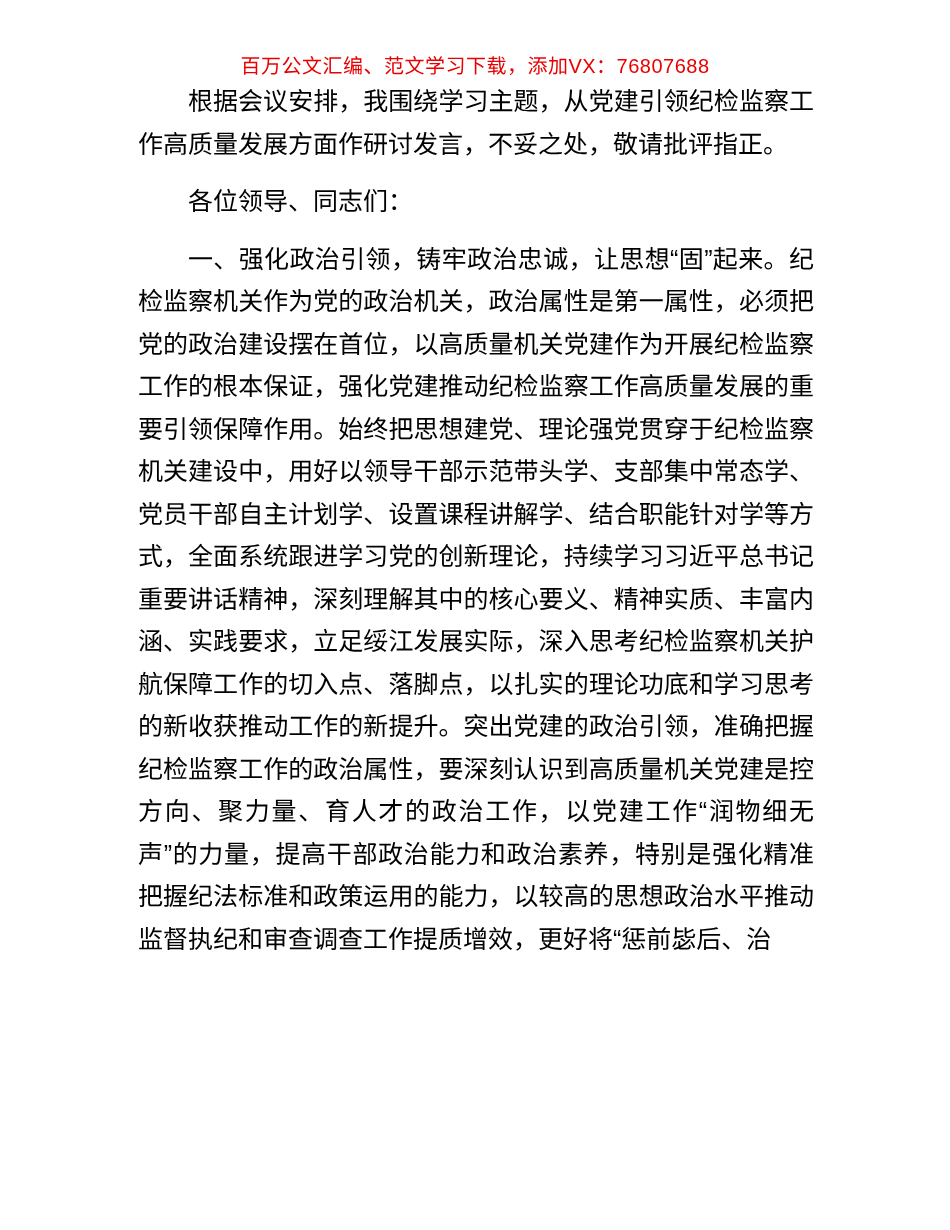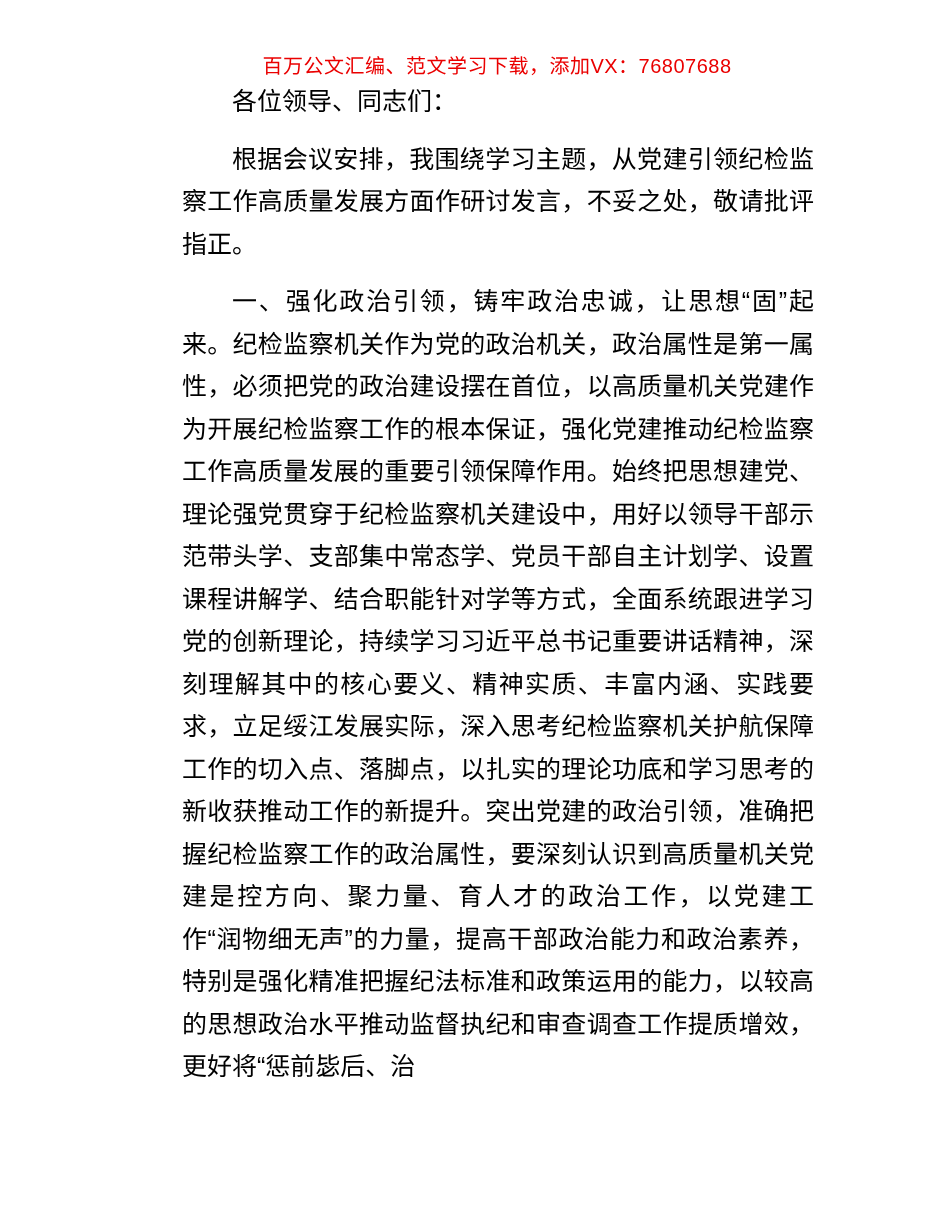--- a/index.html
+++ b/index.html
@@ -10,21 +10,20 @@
     font-family: "Liberation Sans", sans-serif;
     color: #000000;
     overflow: hidden;
   }
   .page {
     position: relative;
     width: 950px;
     height: 1230px;
     background: #ffffff;
     overflow: hidden;
-    padding-left: 44px;
   }
   .promo {
     margin-top: 52px;
     text-align: center;
     font-size: 20px;
     line-height: 28px;
     color: #ea0000;
     letter-spacing: 0.5px;
   }
   .doc-title {
@@ -50,18 +49,18 @@
 <body>
 
 <div class="page">
 
   <div class="promo">
     <span>百万公文汇编、范文学习下载，添加VX：76807688</span>
   </div>
 
 
   <div class="content">
+    <p>根据会议安排，我围绕学习主题，从党建引领纪检监察工作高质量发展方面作研讨发言，不妥之处，敬请批评指正。</p>
     <p>各位领导、同志们：</p>
-    <p>根据会议安排，我围绕学习主题，从党建引领纪检监察工作高质量发展方面作研讨发言，不妥之处，敬请批评指正。</p>
     <p>一、强化政治引领，铸牢政治忠诚，让思想“固”起来。纪检监察机关作为党的政治机关，政治属性是第一属性，必须把党的政治建设摆在首位，以高质量机关党建作为开展纪检监察工作的根本保证，强化党建推动纪检监察工作高质量发展的重要引领保障作用。始终把思想建党、理论强党贯穿于纪检监察机关建设中，用好以领导干部示范带头学、支部集中常态学、党员干部自主计划学、设置课程讲解学、结合职能针对学等方式，全面系统跟进学习党的创新理论，持续学习习近平总书记重要讲话精神，深刻理解其中的核心要义、精神实质、丰富内涵、实践要求，立足绥江发展实际，深入思考纪检监察机关护航保障工作的切入点、落脚点，以扎实的理论功底和学习思考的新收获推动工作的新提升。突出党建的政治引领，准确把握纪检监察工作的政治属性，要深刻认识到高质量机关党建是控方向、聚力量、育人才的政治工作，以党建工作“润物细无声”的力量，提高干部政治能力和政治素养，特别是强化精准把握纪法标准和政策运用的能力，以较高的思想政治水平推动监督执纪和审查调查工作提质增效，更好将“惩前毖后、治</p>
   </div>
 
 </div>
 
 </body></html>

